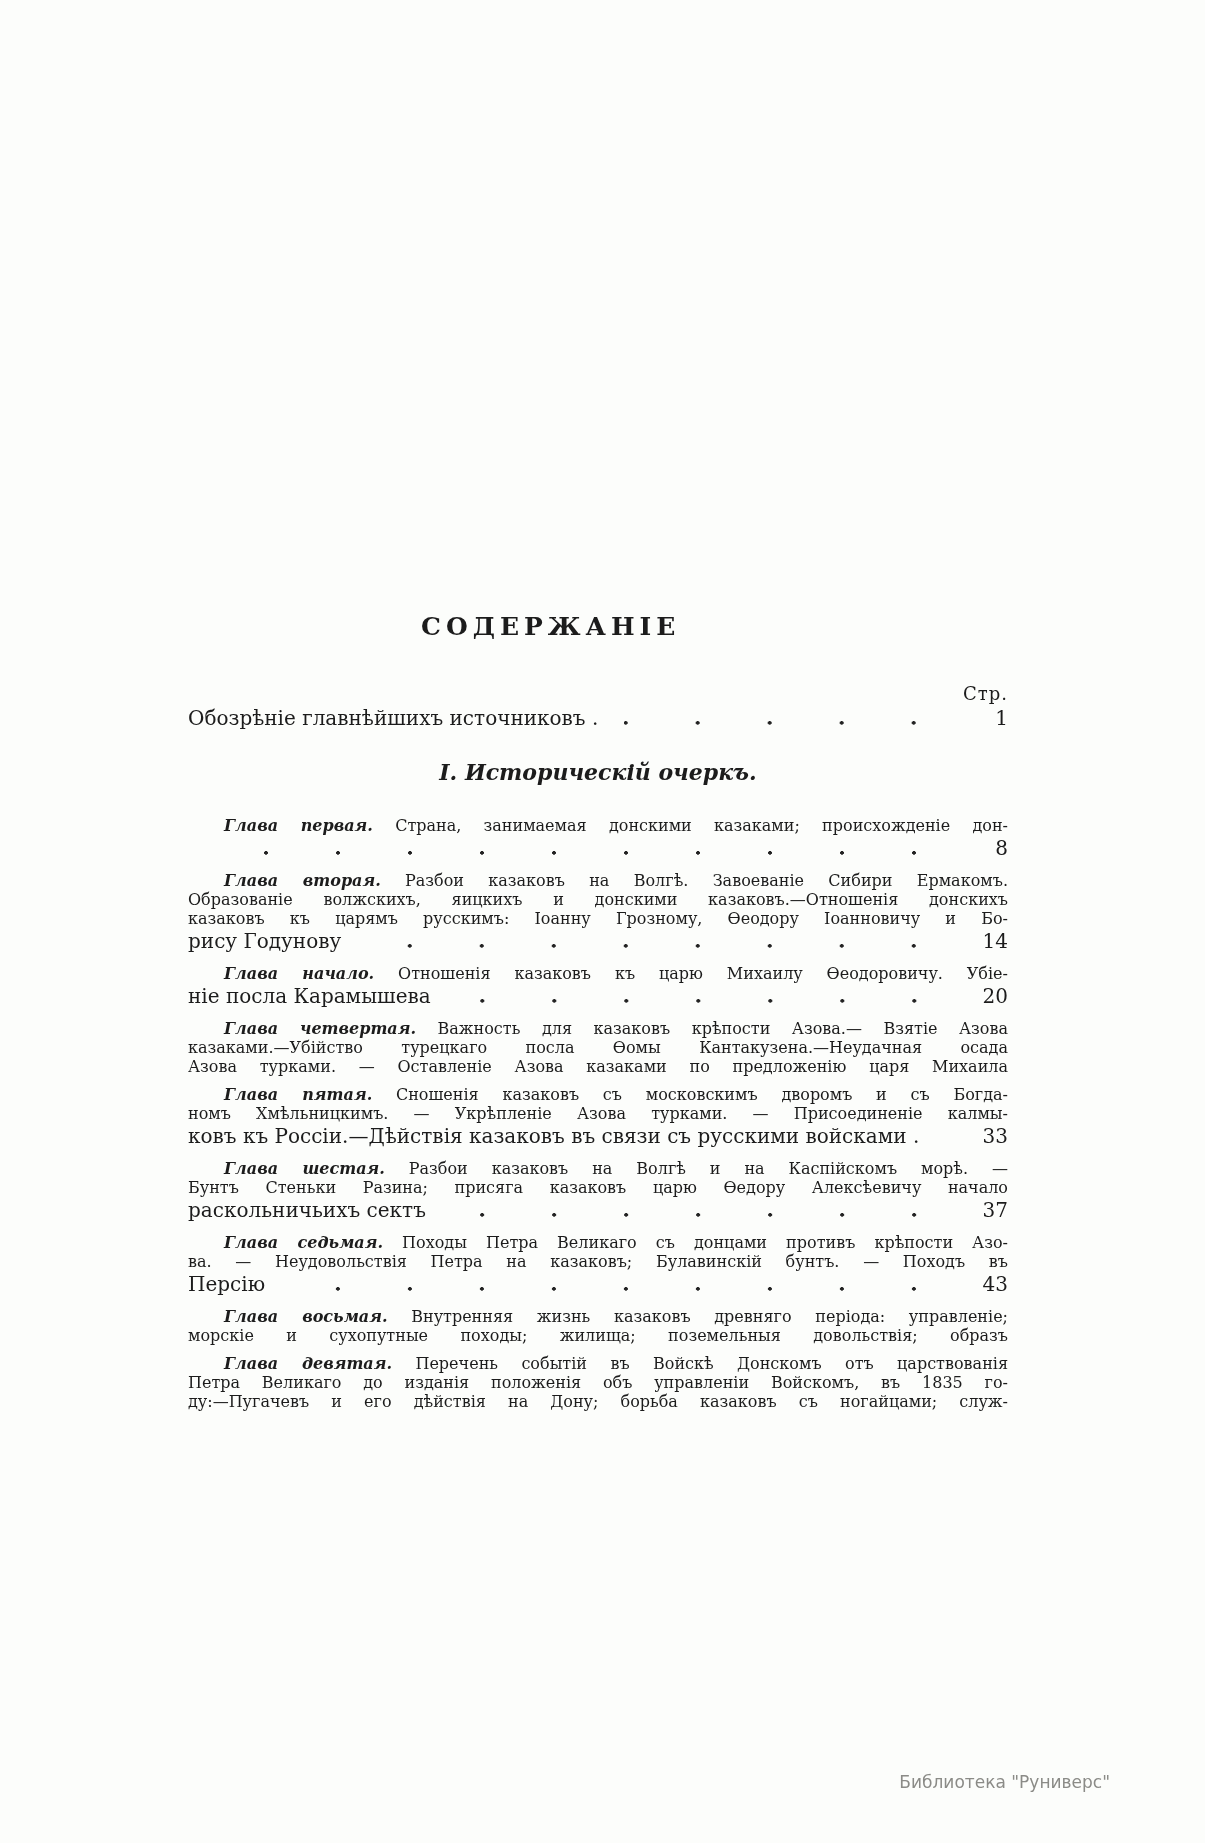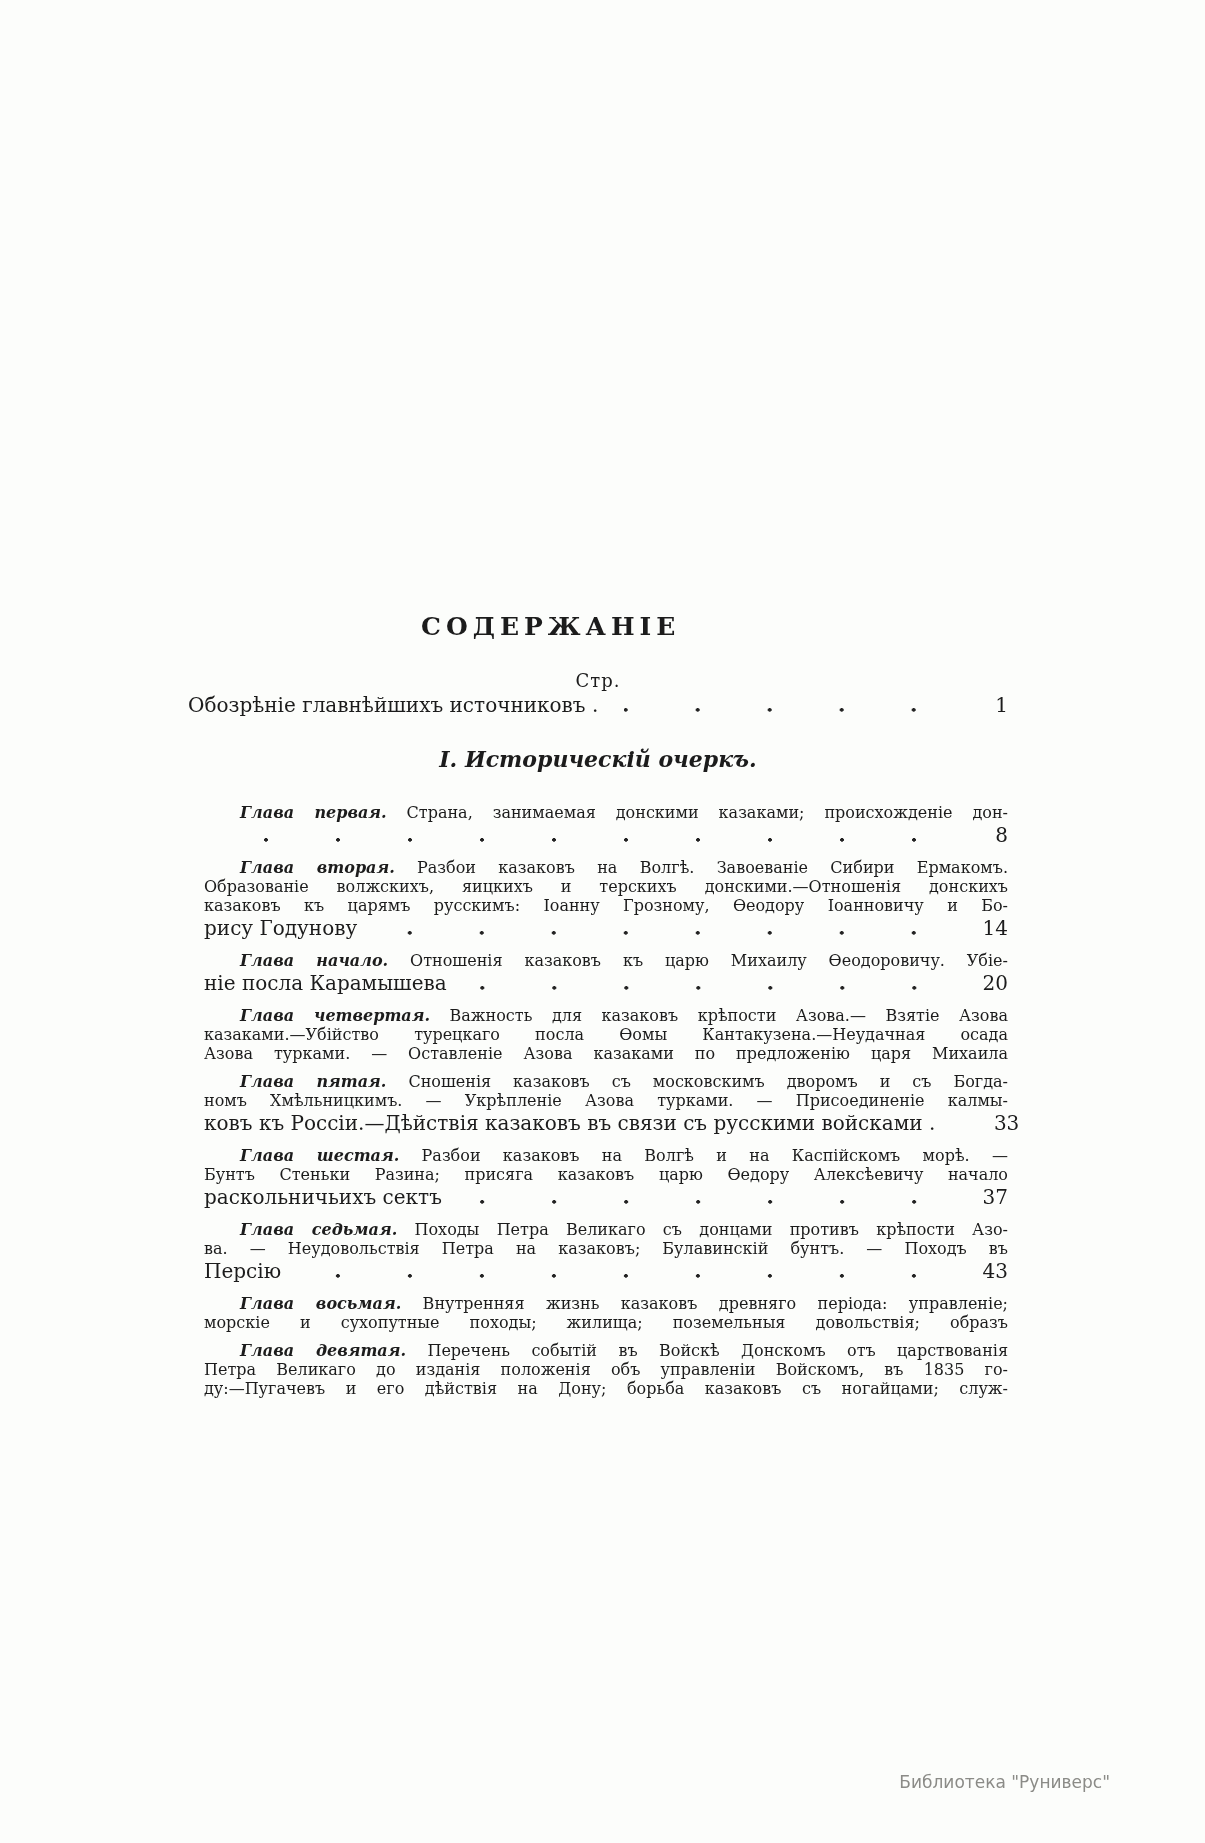--- a/index.html
+++ b/index.html
@@ -17,39 +17,39 @@
     width: 820px;
   }
   .doc-title {
     font-weight: bold;
     font-size: 25px;
     letter-spacing: 5px;
     margin-left: 233px;
     white-space: nowrap;
   }
   .page-col-header {
-    text-align: center;
+    text-align: right;
     font-size: 18px;
-    margin-top: 29px;
+    margin-top: 42px;
     letter-spacing: 1px;
   }
   .toc-line, .preamble, .line-last { font-size: 20px; line-height: 27px; gap: 16px; }
   .preamble {
     display: flex;
     align-items: baseline;
     margin-top: 1px;
   }
   .section-heading {
     text-align: center;
     font-style: italic;
     font-weight: bold;
     font-size: 22px;
     margin-top: 27px;
   }
-  .entries .entry { margin-top: 9px; margin-left: 16px; }
+  .entries .entry { margin-top: 9px; }
   .entries .entry:first-child { margin-top: 31px; }
   .line {
     text-align: justify;
     text-align-last: justify;
   }
   .line.first { text-indent: 36px; }
   .chapter-label { font-style: italic; font-weight: bold; }
   .line-last { display: flex; align-items: baseline; }
   .line-last .line-text { white-space: pre; }
   .leader {
@@ -93,21 +93,21 @@
   <div class="entries">
       <div class="entry">
         <div class="line first"><span class="chapter-label">Глава первая.</span> Страна, занимаемая донскими казаками; происхожденіе дон-</div>
         <div class="line-last">
           <span class="leader"></span>
           <span class="page-number">8</span>
         </div>
       </div>
       <div class="entry">
         <div class="line first"><span class="chapter-label">Глава вторая.</span> Разбои казаковъ на Волгѣ. Завоеваніе Сибири Ермакомъ.</div>
-        <div class="line">Образованіе волжскихъ, яицкихъ и терскихъ донскими.—Отношенія донскихъ</div>
+        <div class="line">Образованіе волжскихъ, яицкихъ и донскими казаковъ.—Отношенія донскихъ</div>
         <div class="line">казаковъ къ царямъ русскимъ: Іоанну Грозному, Ѳеодору Іоанновичу и Бо-</div>
         <div class="line-last">
           <span class="line-text">рису Годунову</span>
           <span class="leader"></span>
           <span class="page-number">14</span>
         </div>
       </div>
       <div class="entry">
         <div class="line first"><span class="chapter-label">Глава начало.</span> Отношенія казаковъ къ царю Михаилу Ѳеодоровичу. Убіе-</div>
         <div class="line-last">

